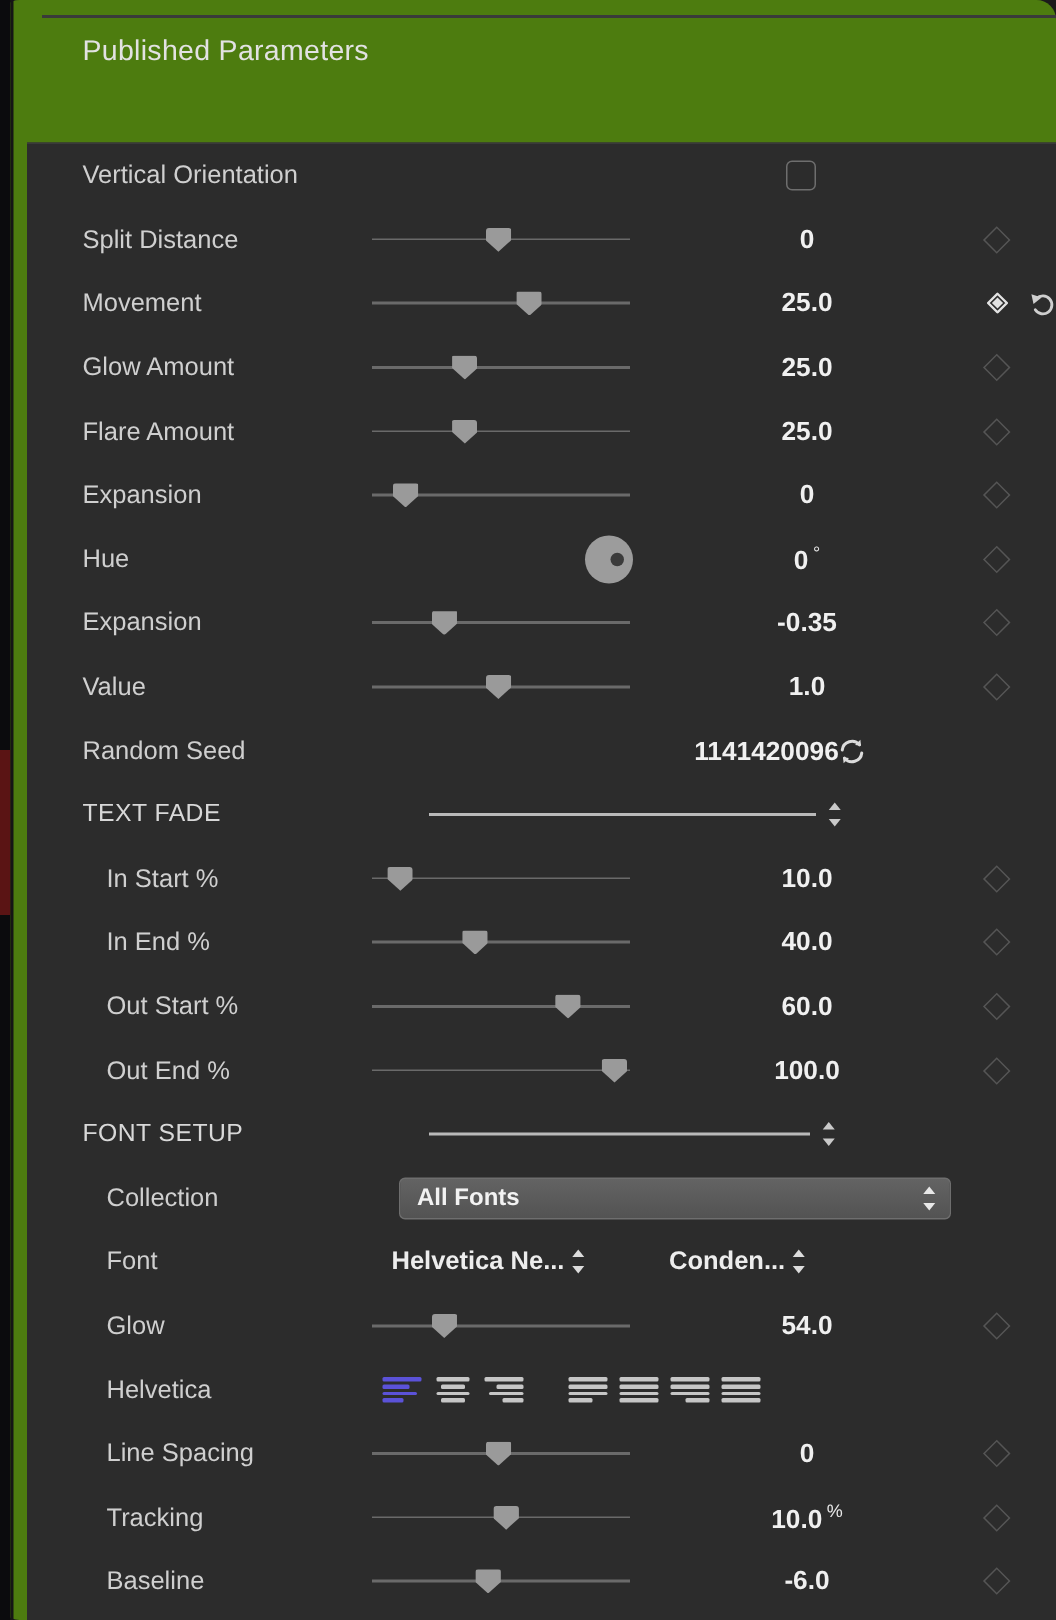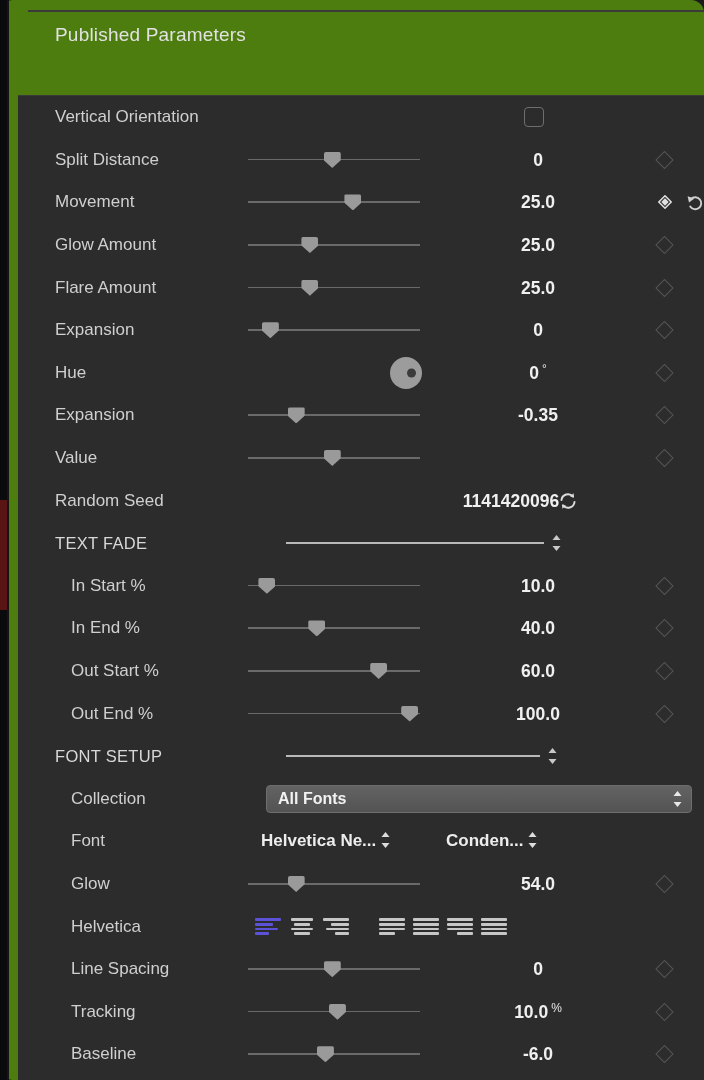--- a/index.html
+++ b/index.html
@@ -88,28 +88,28 @@
   
   .refresh { position:absolute; left:540px; top:50%; transform:translateY(-50%); width:20px; height:20px; }
 
   
   .sec-line { position:absolute; left:268px; top:50%; transform:translateY(-50%); height:2px; background:#b9b9b9; }
   .sec-chev { position:absolute; top:50%; transform:translateY(-50%); width:11px; height:18px; }
 
   
   .popup {
     position:absolute; left:248px; top:50%; transform:translateY(-50%);
-    width:426px; height:28px; border-radius:4px;
+    width:368px; height:28px; border-radius:4px;
     background:linear-gradient(#636363,#535353); border:1px solid #6e6e6e;
   }
   .popup .ptxt { position:absolute; left:11px; top:50%; transform:translateY(-50%); font-size:16px; font-weight:bold; color:#f2f2f2; }
   .popup .pchev { position:absolute; right:8px; top:50%; transform:translateY(-50%); width:11px; height:18px; }
 
   
-  .fmenu { position:absolute; top:50%; transform:translateY(-50%); display:flex; align-items:flex-start; gap:4px; }
+  .fmenu { position:absolute; top:50%; transform:translateY(-50%); display:flex; align-items:center; gap:4px; }
   .fmenu .ftxt { font-size:17px; font-weight:bold; color:#ededed; white-space:nowrap; }
 
   
   .align-group { position:absolute; left:237px; top:50%; transform:translateY(-50%); display:flex; align-items:center; }
   .ai { width:26px; height:22px; margin-right:8px; display:flex; flex-direction:column; justify-content:center; gap:2px; }
   .ai.gap-big { margin-left:22px; }
   .ai i { display:block; height:2.6px; background:#c6c6c6; border-radius:1px; }
   .ai.active i { background:#5b52d8; }
 
   
@@ -205,20 +205,21 @@
         </div>
         <div class="val"><span>-0.35</span></div>
         <div class="kf"></div>
       </div>
       <div class="row">
         <div class="lbl">Value</div>
         <div class="slider">
           <div class="track"></div>
           <div class="knob" style="left: 49%;"></div>
         </div>
+        <div class="val"><span>1.0</span></div>
         <div class="kf"></div>
       </div>
       <div class="row">
         <div class="lbl">Random Seed</div>
         <div class="val wide"><span>1141420096</span></div>
         <div class="refresh"><svg viewBox="0 0 20 20" width="100%" height="100%">
             <path d="M3.5 9 A6.5 6.5 0 0 1 15 5.6" stroke="#dcdcdc" stroke-width="2" fill="none" stroke-linecap="round"></path>
             <path d="M16.5 11 A6.5 6.5 0 0 1 5 14.4" stroke="#dcdcdc" stroke-width="2" fill="none" stroke-linecap="round"></path>
             <path d="M15.6 2.2 L16 6.2 L12 5.6 Z" fill="#dcdcdc"></path>
             <path d="M4.4 17.8 L4 13.8 L8 14.4 Z" fill="#dcdcdc"></path>

